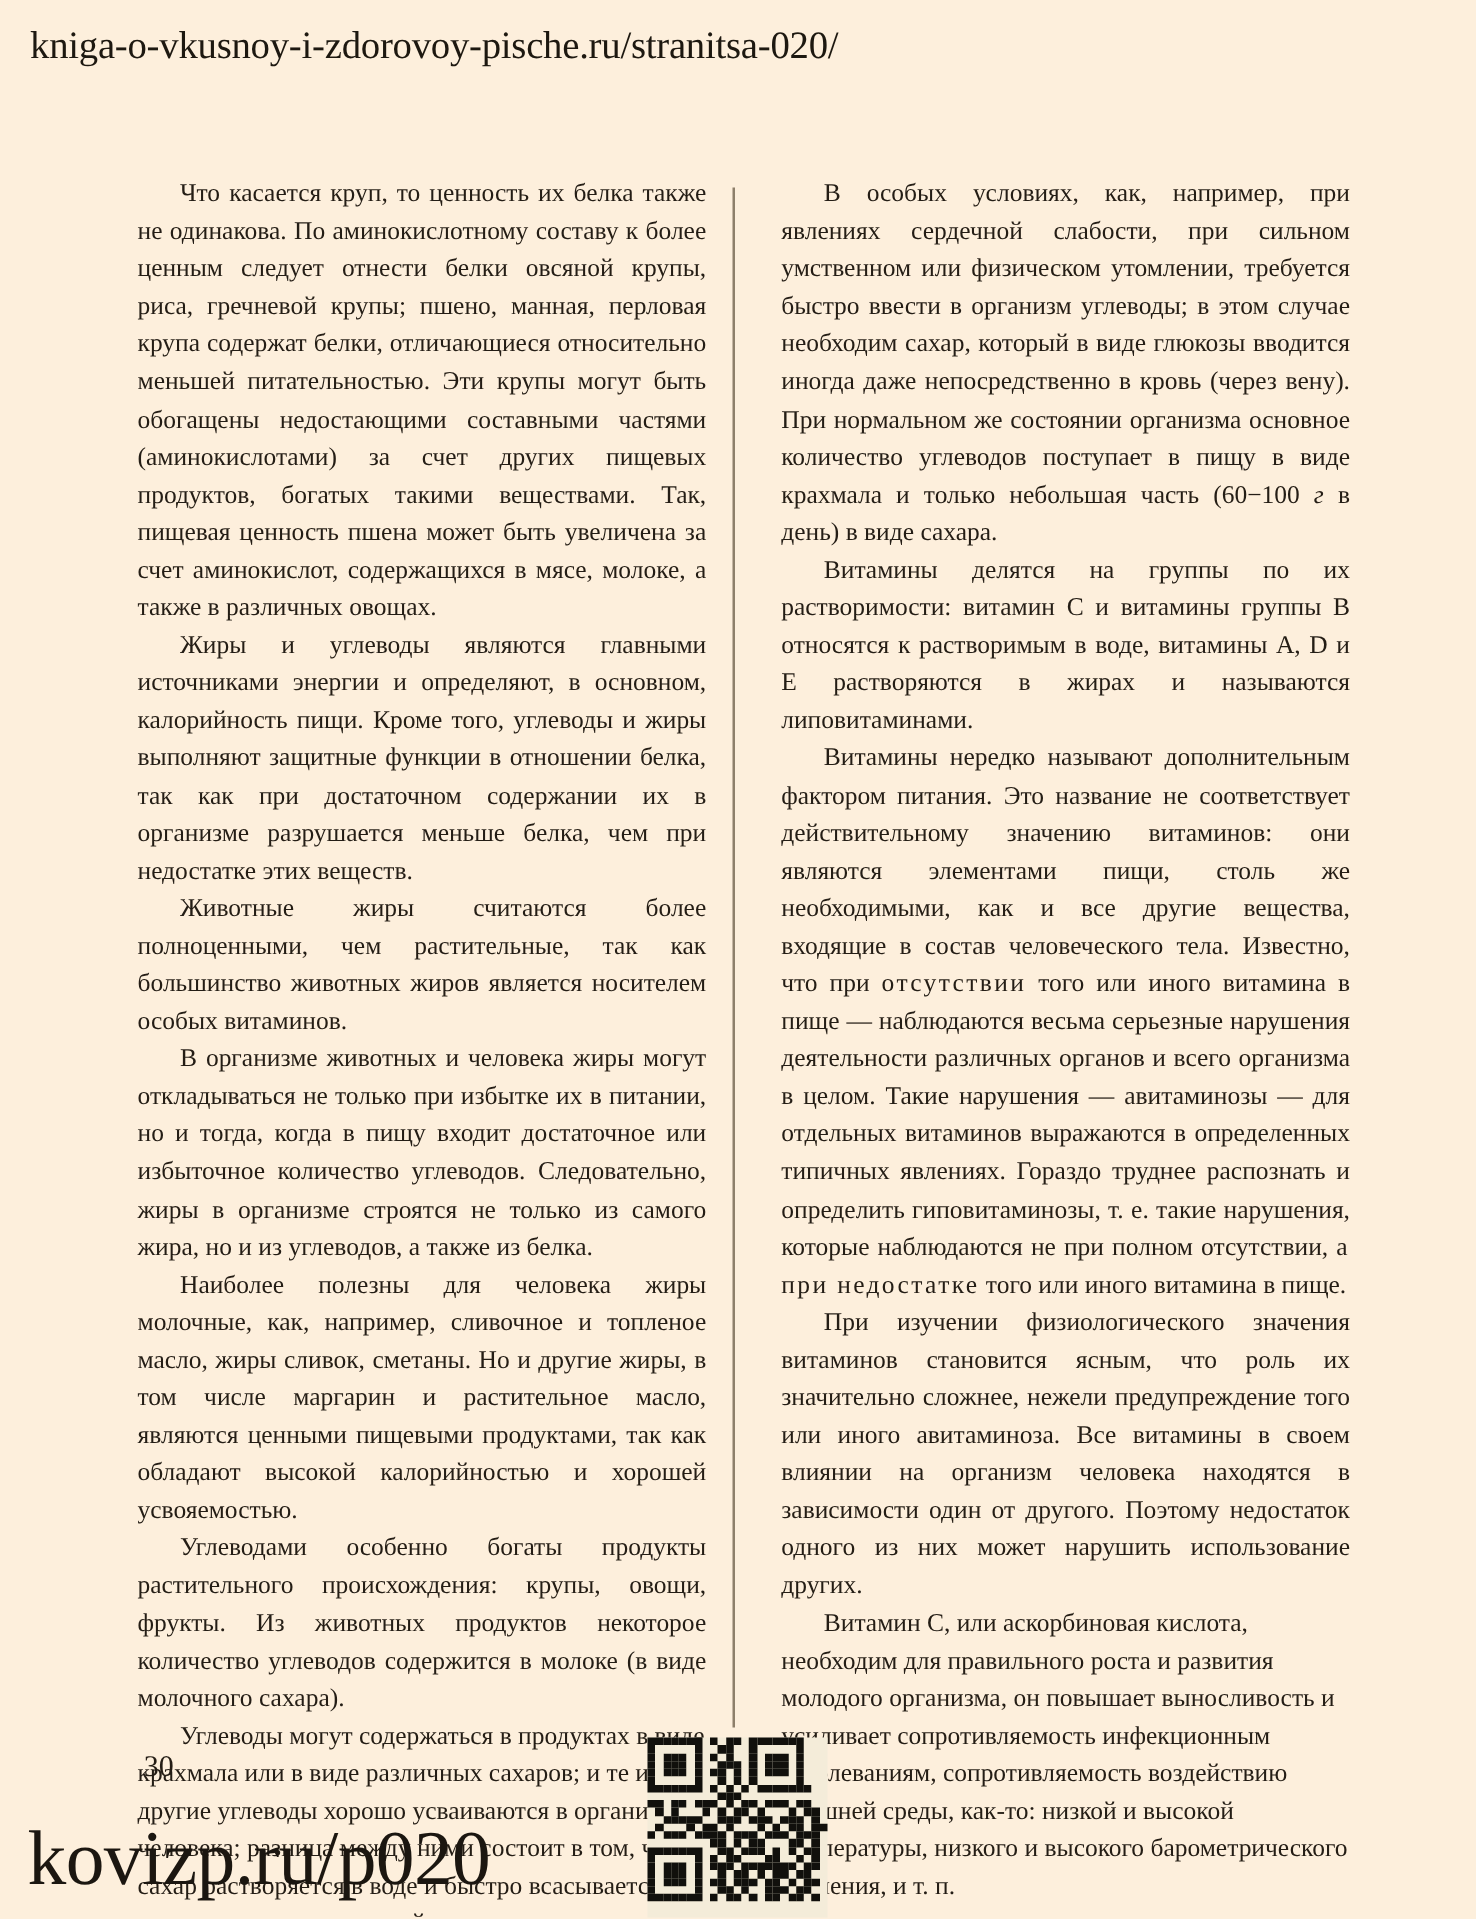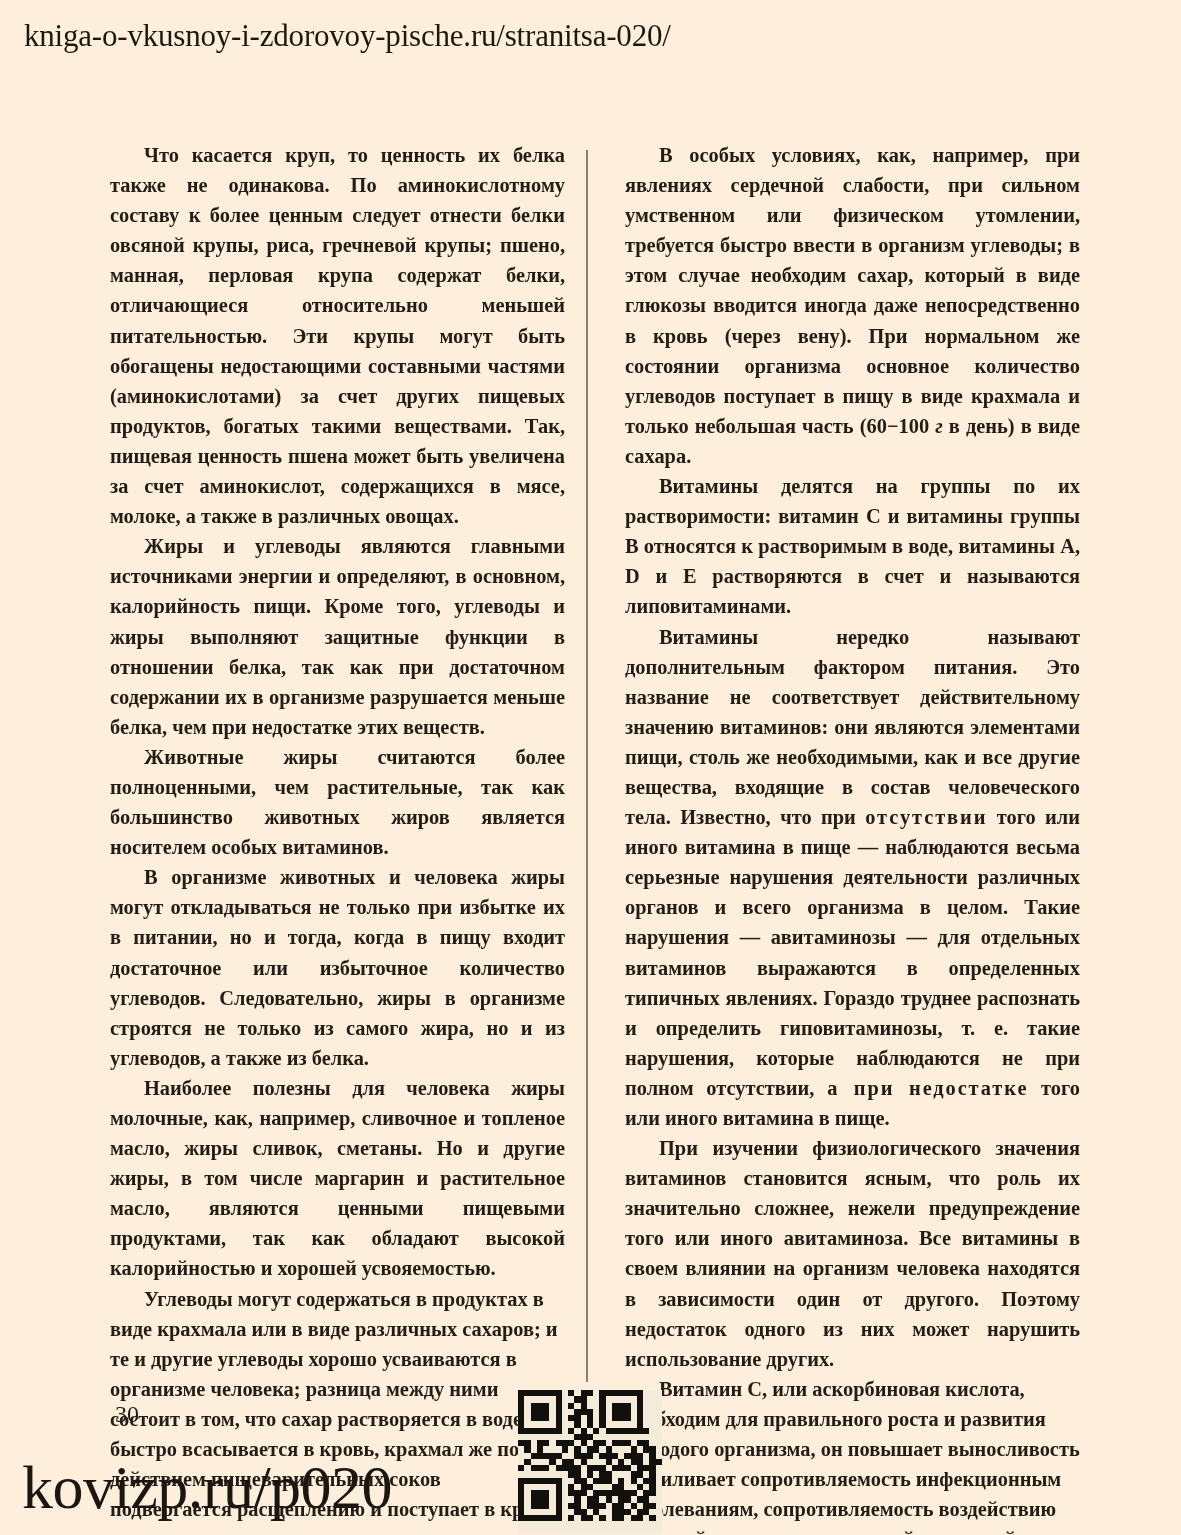--- a/index.html
+++ b/index.html
@@ -28,21 +28,20 @@
     white-space: nowrap;
   }
 
   
   #page-body {
     position: absolute;
     left: 110px;
     top: 140px;
     width: 970px;
     height: 1245px;
-    font-weight: bold;
   }
   .column {
     position: absolute;
     top: 0;
     width: 455px;
     font-size: 20.4px;
     line-height: 30.1px;
     text-align: justify;
     text-justify: inter-word;
     color: #241d15;
@@ -116,28 +115,29 @@
 <div id="header-url">kniga-o-vkusnoy-i-zdorovoy-pische.ru/stranitsa-020/</div>
 
 <div id="page-body">
 
   <div id="column-left" class="column">
       <p>Что касается круп, то ценность их белка также не одинакова. По аминокислотному составу к более ценным следует отнести белки овсяной крупы, риса, гречневой крупы; пшено, манная, перловая крупа содержат белки, отличающиеся относительно меньшей питательностью. Эти крупы могут быть обогащены недостающими составными частями (аминокислотами) за счет других пищевых продуктов, богатых такими веществами. Так, пищевая ценность пшена может быть увеличена за счет аминокислот, содержащихся в мясе, молоке, а также в различных овощах.</p>
       <p>Жиры и углеводы являются главными источниками энергии и определяют, в основном, калорийность пищи. Кроме того, углеводы и жиры выполняют защитные функции в отношении белка, так как при достаточном содержании их в организме разрушается меньше белка, чем при недостатке этих веществ.</p>
       <p>Животные жиры считаются более полноценными, чем растительные, так как большинство животных жиров является носителем особых витаминов.</p>
       <p>В организме животных и человека жиры могут откладываться не только при избытке их в питании, но и тогда, когда в пищу входит достаточное или избыточное количество углеводов. Следовательно, жиры в организме строятся не только из самого жира, но и из углеводов, а также из белка.</p>
       <p>Наиболее полезны для человека жиры молочные, как, например, сливочное и топленое масло, жиры сливок, сметаны. Но и другие жиры, в том числе маргарин и растительное масло, являются ценными пищевыми продуктами, так как обладают высокой калорийностью и хорошей усвояемостью.</p>
+      <p>Углеводами особенно богаты продукты растительного происхождения: крупы, овощи, фрукты. Из животных продуктов некоторое количество углеводов содержится в молоке (в виде молочного сахара).</p>
       <p>Углеводы могут содержаться в продуктах в виде крахмала или в виде различных сахаров; и те и другие углеводы хорошо усваиваются в организме человека; разница между ними состоит в том, что сахар растворяется в воде и быстро всасывается в кровь, крахмал же под действием пищеварительных соков подвергается расщеплению и поступает в кровь постепенно.</p>
     </div>
 
   <div id="column-divider"></div>
 
   <div id="column-right" class="column">
       <p>В особых условиях, как, например, при явлениях сердечной слабости, при сильном умственном или физическом утомлении, требуется быстро ввести в организм углеводы; в этом случае необходим сахар, который в виде глюкозы вводится иногда даже непосредственно в кровь (через вену). При нормальном же состоянии организма основное количество углеводов поступает в пищу в виде крахмала и только небольшая часть (60−100 <span class="ital">г</span> в день) в виде сахара.</p>
-      <p>Витамины делятся на группы по их растворимости: витамин С и витамины группы В относятся к растворимым в воде, витамины А, D и Е растворяются в счет и называются липовитаминами.</p>
+      <p>Витамины делятся на группы по их растворимости: витамин С и витамины группы В относятся к растворимым в воде, витамины А, D и Е растворяются в жирах и называются липовитаминами.</p>
       <p>Витамины нередко называют дополнительным фактором питания. Это название не соответствует действительному значению витаминов: они являются элементами пищи, столь же необходимыми, как и все другие вещества, входящие в состав человеческого тела. Известно, что при <span class="spaced">отсутствии</span> того или иного витамина в пище — наблюдаются весьма серьезные нарушения деятельности различных органов и всего организма в целом. Такие нарушения — авитаминозы — для отдельных витаминов выражаются в определенных типичных явлениях. Гораздо труднее распознать и определить гиповитаминозы, т. е. такие нарушения, которые наблюдаются не при полном отсутствии, <span class="spaced">а при недостатке</span> того или иного витамина в пище.</p>
       <p>При изучении физиологического значения витаминов становится ясным, что роль их значительно сложнее, нежели предупреждение того или иного авитаминоза. Все витамины в своем влиянии на организм человека находятся в зависимости один от другого. Поэтому недостаток одного из них может нарушить использование других.</p>
       <p>Витамин С, или аскорбиновая кислота, необходим для правильного роста и развития молодого организма, он повышает выносливость и усиливает сопротивляемость инфекционным заболеваниям, сопротивляемость воздействию внешней среды, как-то: низкой и высокой температуры, низкого и высокого барометрического давления, и т. п.</p>
     </div>
 
 </div>
 
 <div id="page-number">30</div>
 
 <div id="qr-code">

